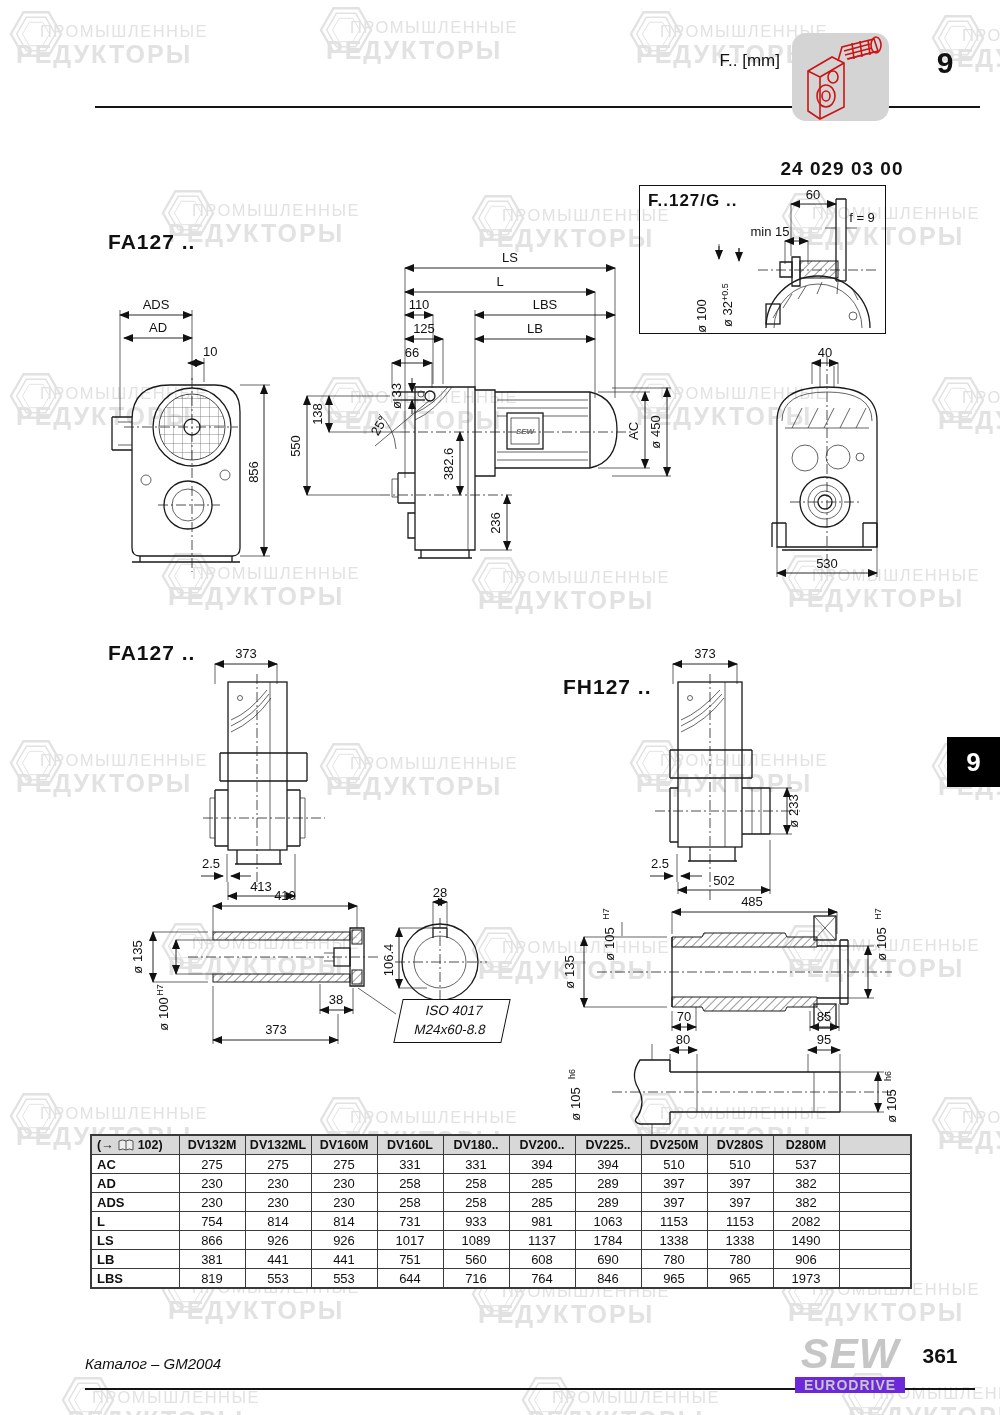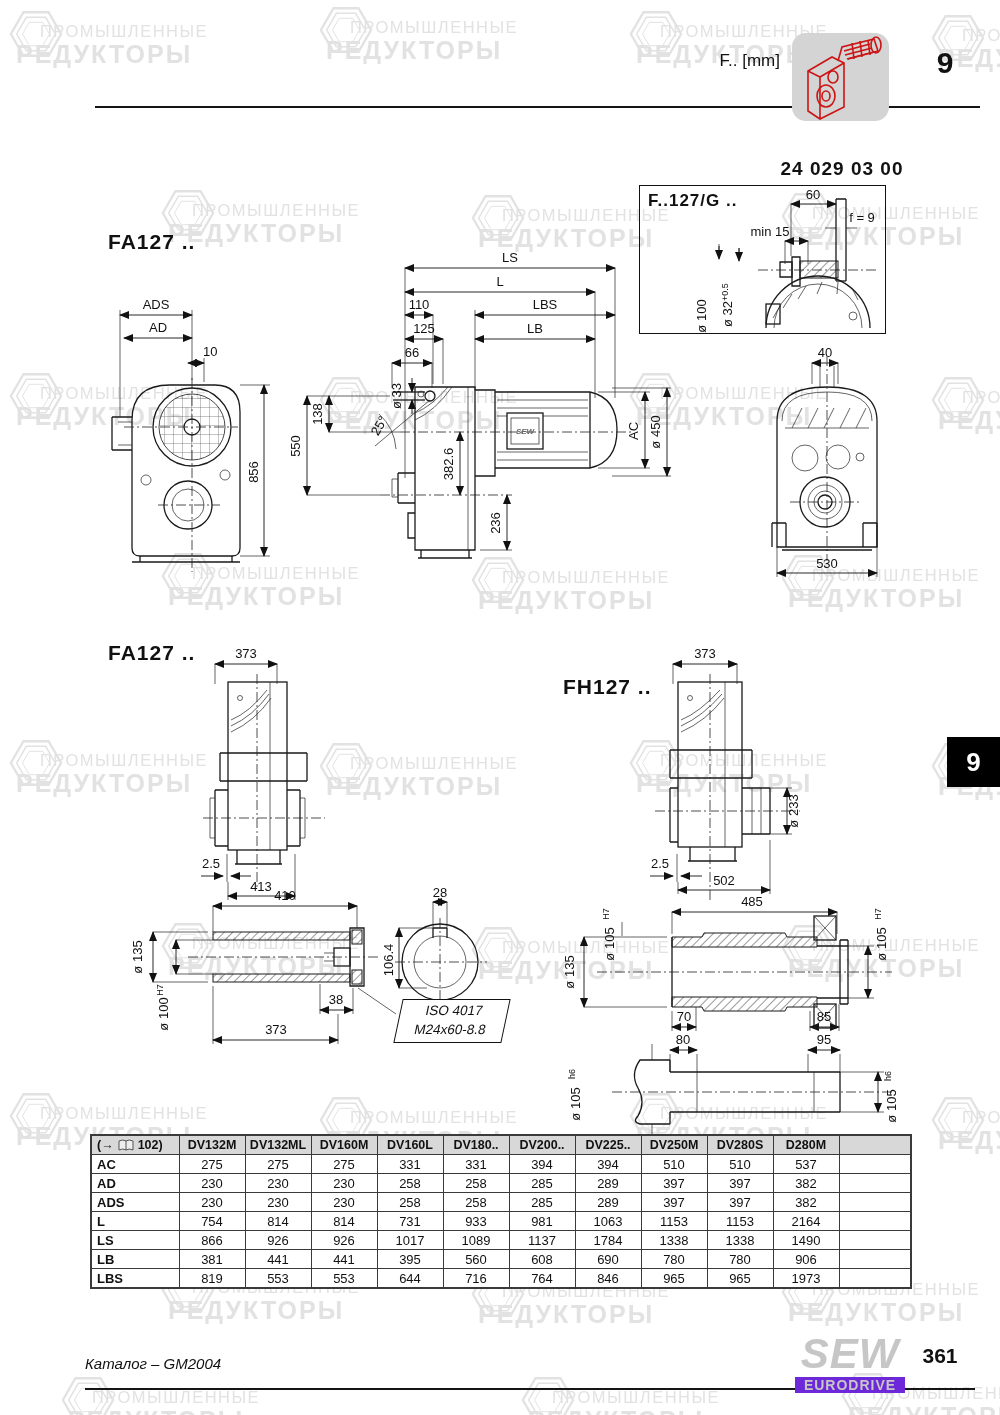--- a/index.html
+++ b/index.html
@@ -922,21 +922,21 @@
           <td class="rowlabel">L</td>
           <td>754</td>
           <td>814</td>
           <td>814</td>
           <td>731</td>
           <td>933</td>
           <td>981</td>
           <td>1063</td>
           <td>1153</td>
           <td>1153</td>
-          <td>2164</td>
+          <td>2082</td>
           <td></td>
         </tr>
         <tr>
           <td class="rowlabel">LS</td>
           <td>866</td>
           <td>926</td>
           <td>926</td>
           <td>1017</td>
           <td>1089</td>
           <td>1137</td>
@@ -944,21 +944,21 @@
           <td>1338</td>
           <td>1338</td>
           <td>1490</td>
           <td></td>
         </tr>
         <tr>
           <td class="rowlabel">LB</td>
           <td>381</td>
           <td>441</td>
           <td>441</td>
-          <td>395</td>
+          <td>751</td>
           <td>560</td>
           <td>608</td>
           <td>690</td>
           <td>780</td>
           <td>780</td>
           <td>906</td>
           <td></td>
         </tr>
         <tr>
           <td class="rowlabel">LBS</td>

